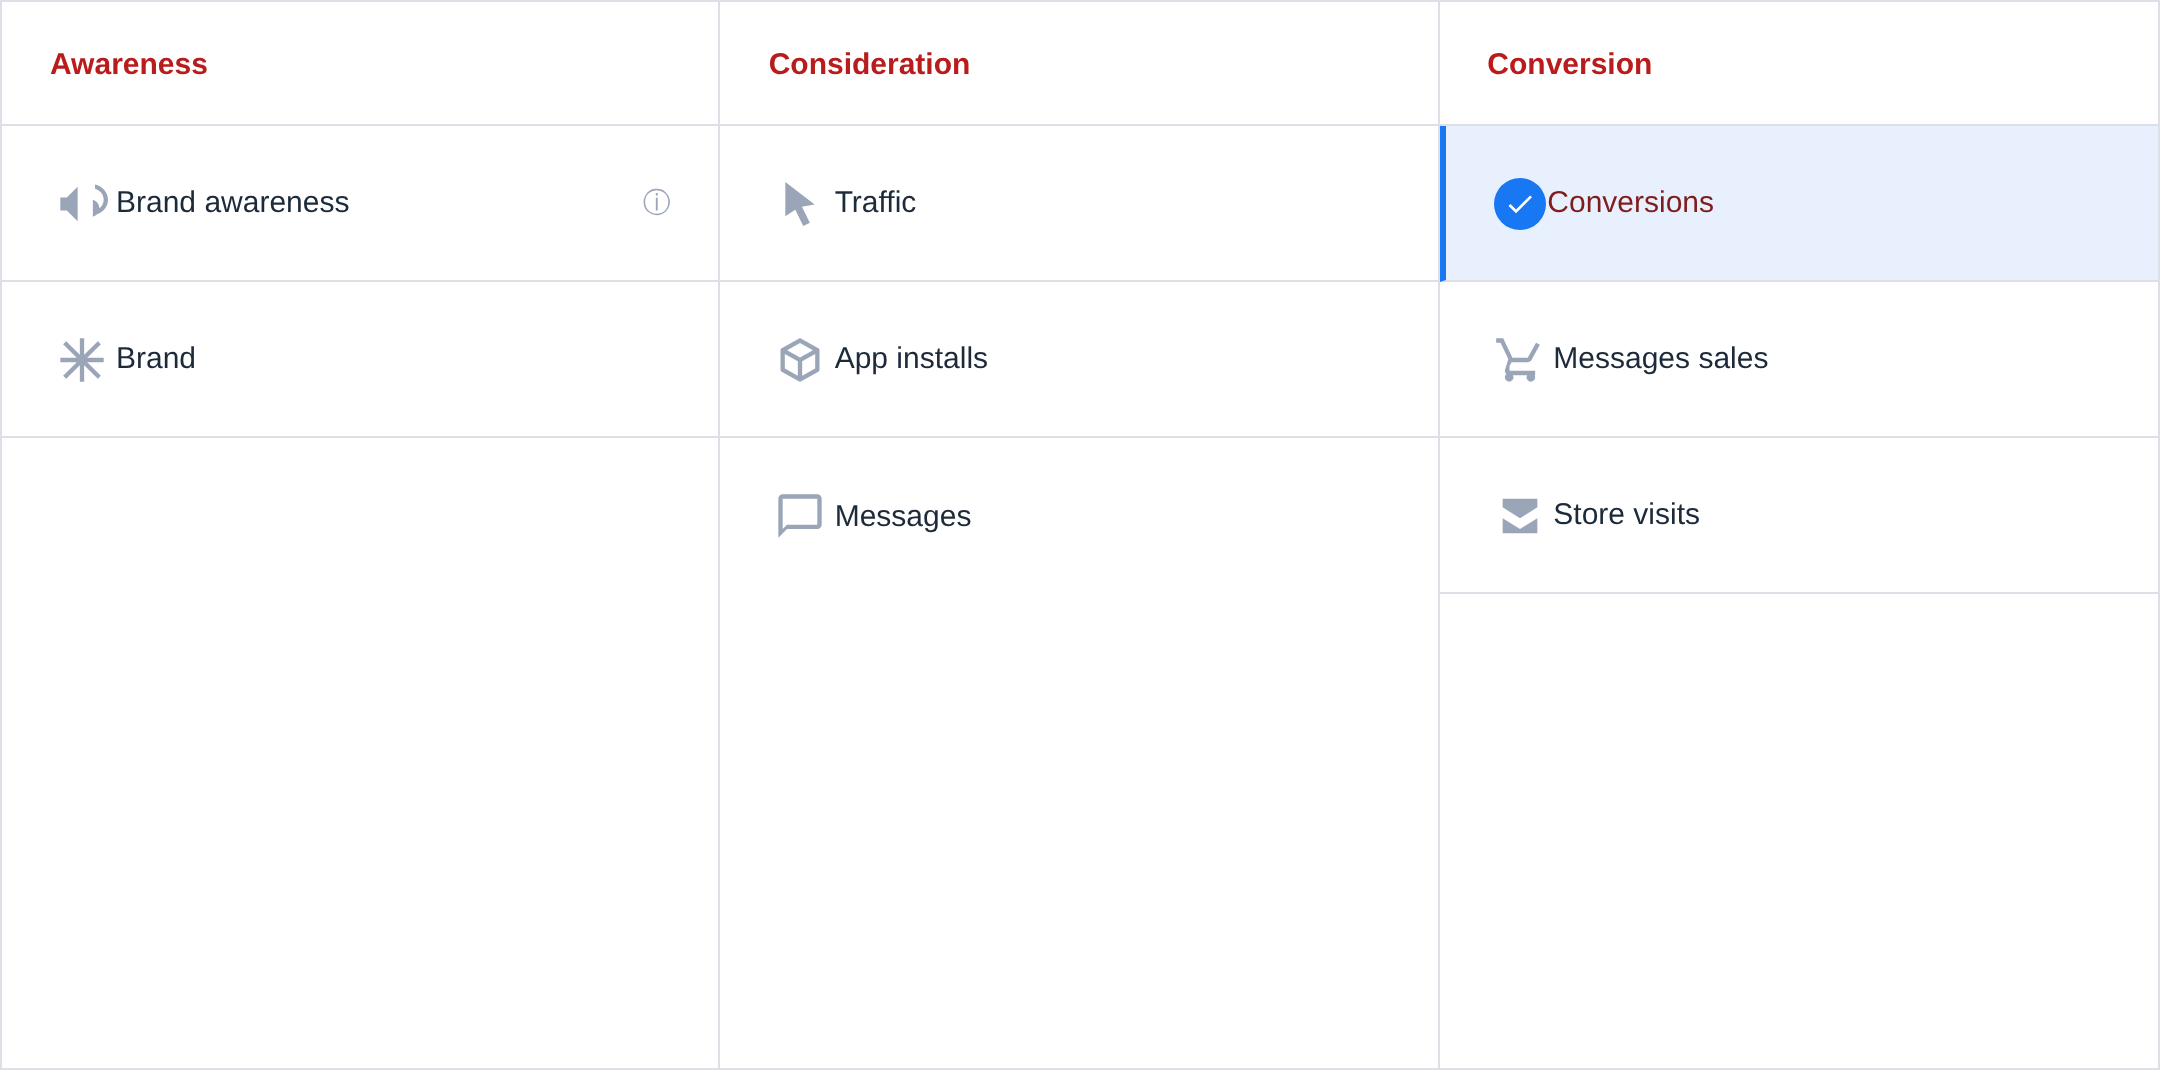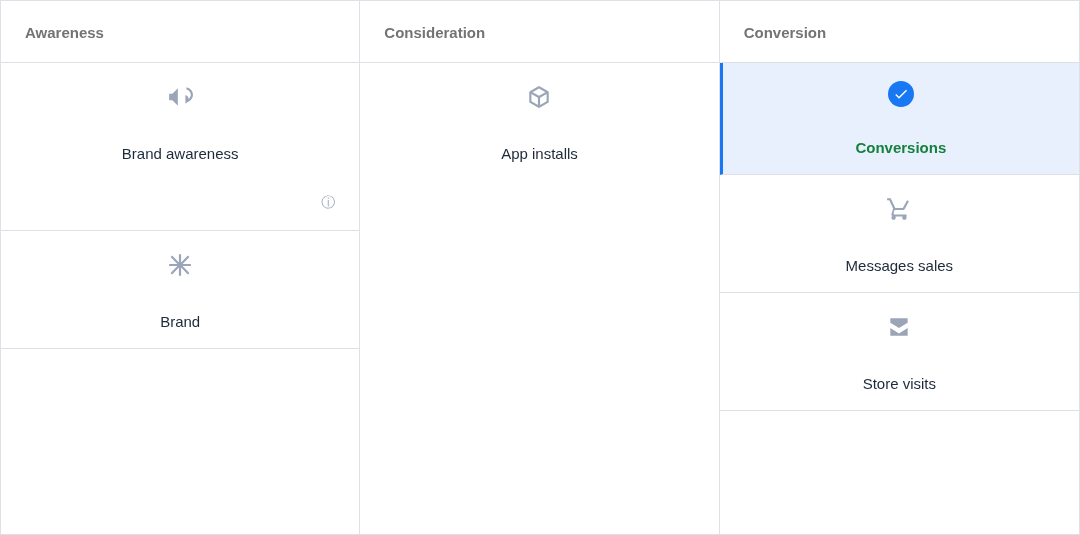--- a/index.html
+++ b/index.html
@@ -22,48 +22,47 @@
       border-right: 1px solid #dde1e7;
     }
     .column:last-child {
       border-right: none;
       justify-content: center;
     }
     .col-header {
       padding: 18px 24px 16px 24px;
       font-weight: 700;
       font-size: 15px;
-      color: #737373;
+      color: #b91c1c;
       border-bottom: 1px solid #dde1e7;
       background: #fff;
       min-height: 62px;
       display: flex;
       align-items: center;
     }
     .menu-item {
       display: flex;
       align-items: center;
       padding: 18px 24px;
       border-bottom: 1px solid #dde1e7;
       cursor: pointer;
       background: #fff;
       min-height: 78px;
-      gap: 32px;
-      flex-direction: column;
+      gap: 1px;
     }
     .menu-item:last-child {
       border-bottom: none;
     }
     .menu-item.selected {
       background: #e8f0fe;
       border-left: 3px solid #1877f2;
     }
     .menu-item.selected .item-label {
-      color: #15803d;
-      font-weight: 700;
+      color: #7f1d1d;
+      font-weight: 400;
     }
     .item-label {
       font-size: 15px;
       color: #1c2a3a;
     }
     .icon-wrap {
       width: 32px;
       height: 32px;
       display: flex;
       align-items: center;
@@ -121,33 +120,49 @@
         </svg>
       </div>
       <span class="item-label">Brand</span>
     </div>
     <div class="empty-rows"></div>
   </div>
 
   <div class="column">
     <div class="col-header">Consideration</div>
 
+    <div class="menu-item">
+      <div class="icon-wrap">
+        <svg width="22" height="22" viewBox="0 0 24 24" xmlns="http://www.w3.org/2000/svg">
+          <path d="M4 0l16 12.279-6.951 1.17 4.325 8.817-3.596 1.734-4.35-8.879L4 18.617z"></path>
+        </svg>
+      </div>
+      <span class="item-label">Traffic</span>
+    </div>
 
 
     <div class="menu-item">
       <div class="icon-wrap">
         <svg width="26" height="26" viewBox="0 0 24 24" xmlns="http://www.w3.org/2000/svg">
           <path d="M21 16.5c0 .38-.21.71-.53.88l-7.9 4.44c-.16.12-.36.18-.57.18s-.41-.06-.57-.18l-7.9-4.44A1 1 0 013 16.5v-9c0-.38.21-.71.53-.88l7.9-4.44c.16-.12.36-.18.57-.18s.41.06.57.18l7.9 4.44c.32.17.53.5.53.88v9zM12 4.15L6.04 7.5 12 10.85l5.96-3.35L12 4.15zM5 15.91l6 3.38v-6.71L5 9.21v6.7zm8 3.38l6-3.38V9.21l-6 3.37v6.71z"></path>
         </svg>
       </div>
       <span class="item-label">App installs</span>
     </div>
 
 
 
+    <div class="menu-item">
+      <div class="icon-wrap">
+        <svg width="26" height="26" viewBox="0 0 24 24" xmlns="http://www.w3.org/2000/svg">
+          <path d="M20 2H4c-1.1 0-2 .9-2 2v18l4-4h14c1.1 0 2-.9 2-2V4c0-1.1-.9-2-2-2zm0 14H6l-2 2V4h16v12z"></path>
+        </svg>
+      </div>
+      <span class="item-label">Messages</span>
+    </div>
   </div>
 
   <div class="column">
     <div class="col-header">Conversion</div>
 
     <div class="menu-item selected">
       <div class="check-circle">
         <svg width="16" height="16" viewBox="0 0 24 24" xmlns="http://www.w3.org/2000/svg">
           <path d="M9 16.17L4.83 12l-1.42 1.41L9 19 21 7l-1.41-1.41L9 16.17z"></path>
         </svg>

